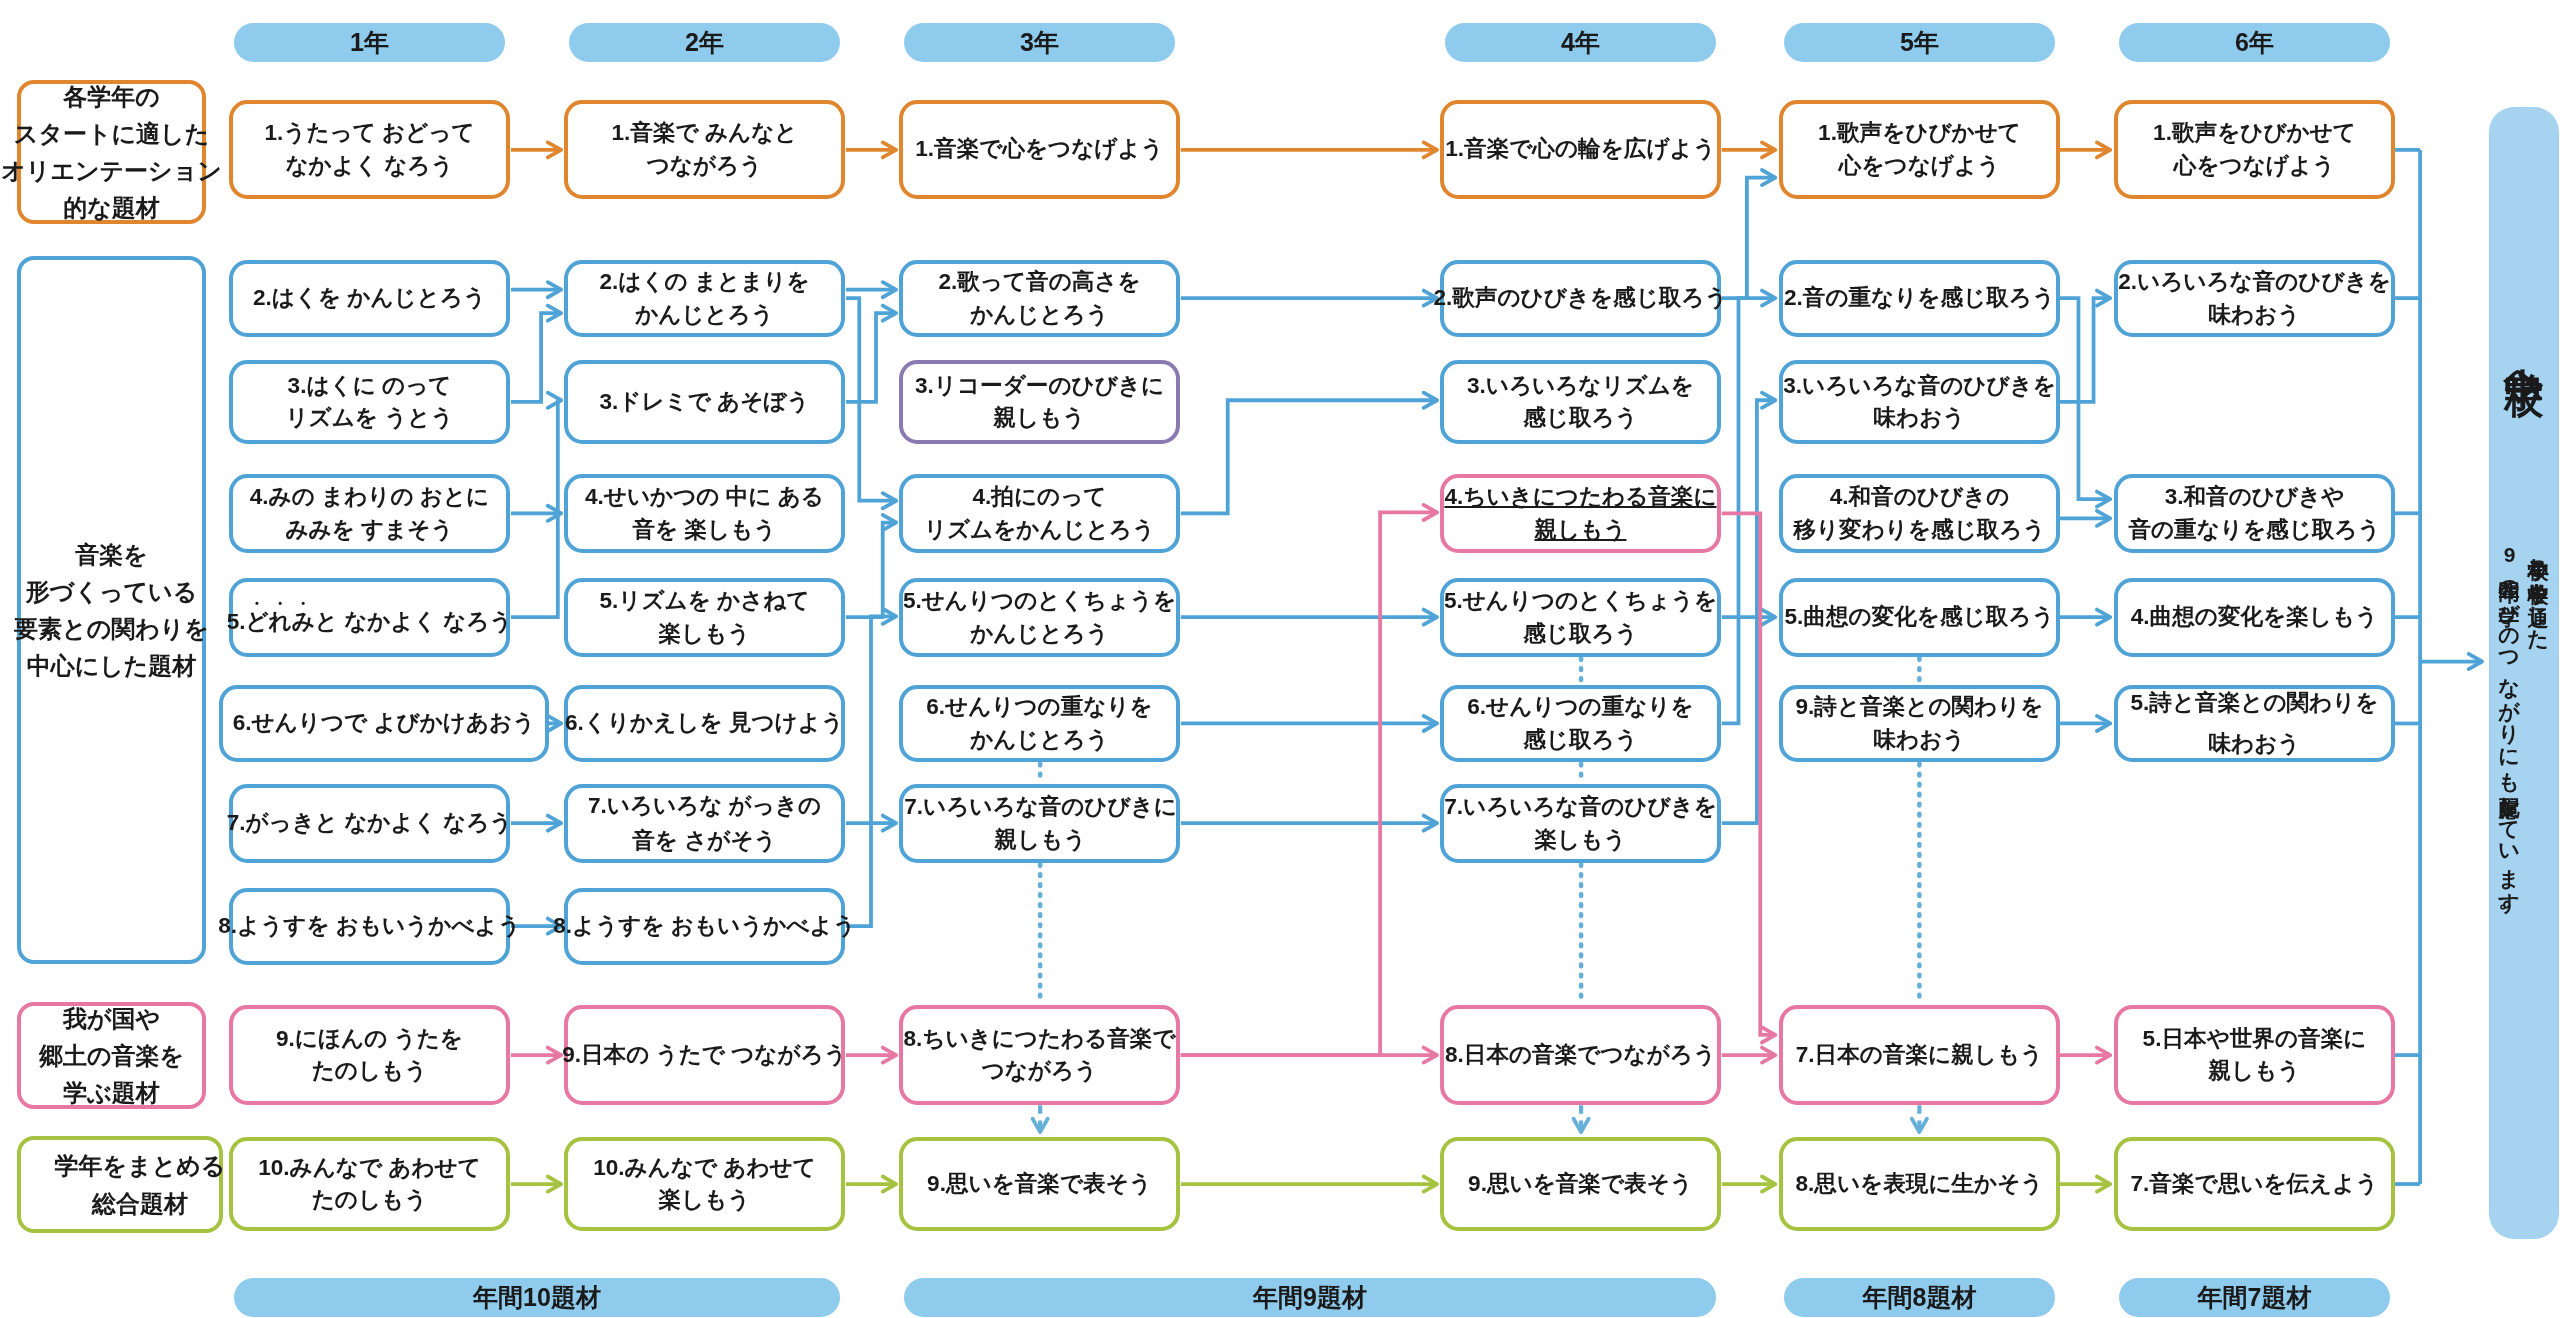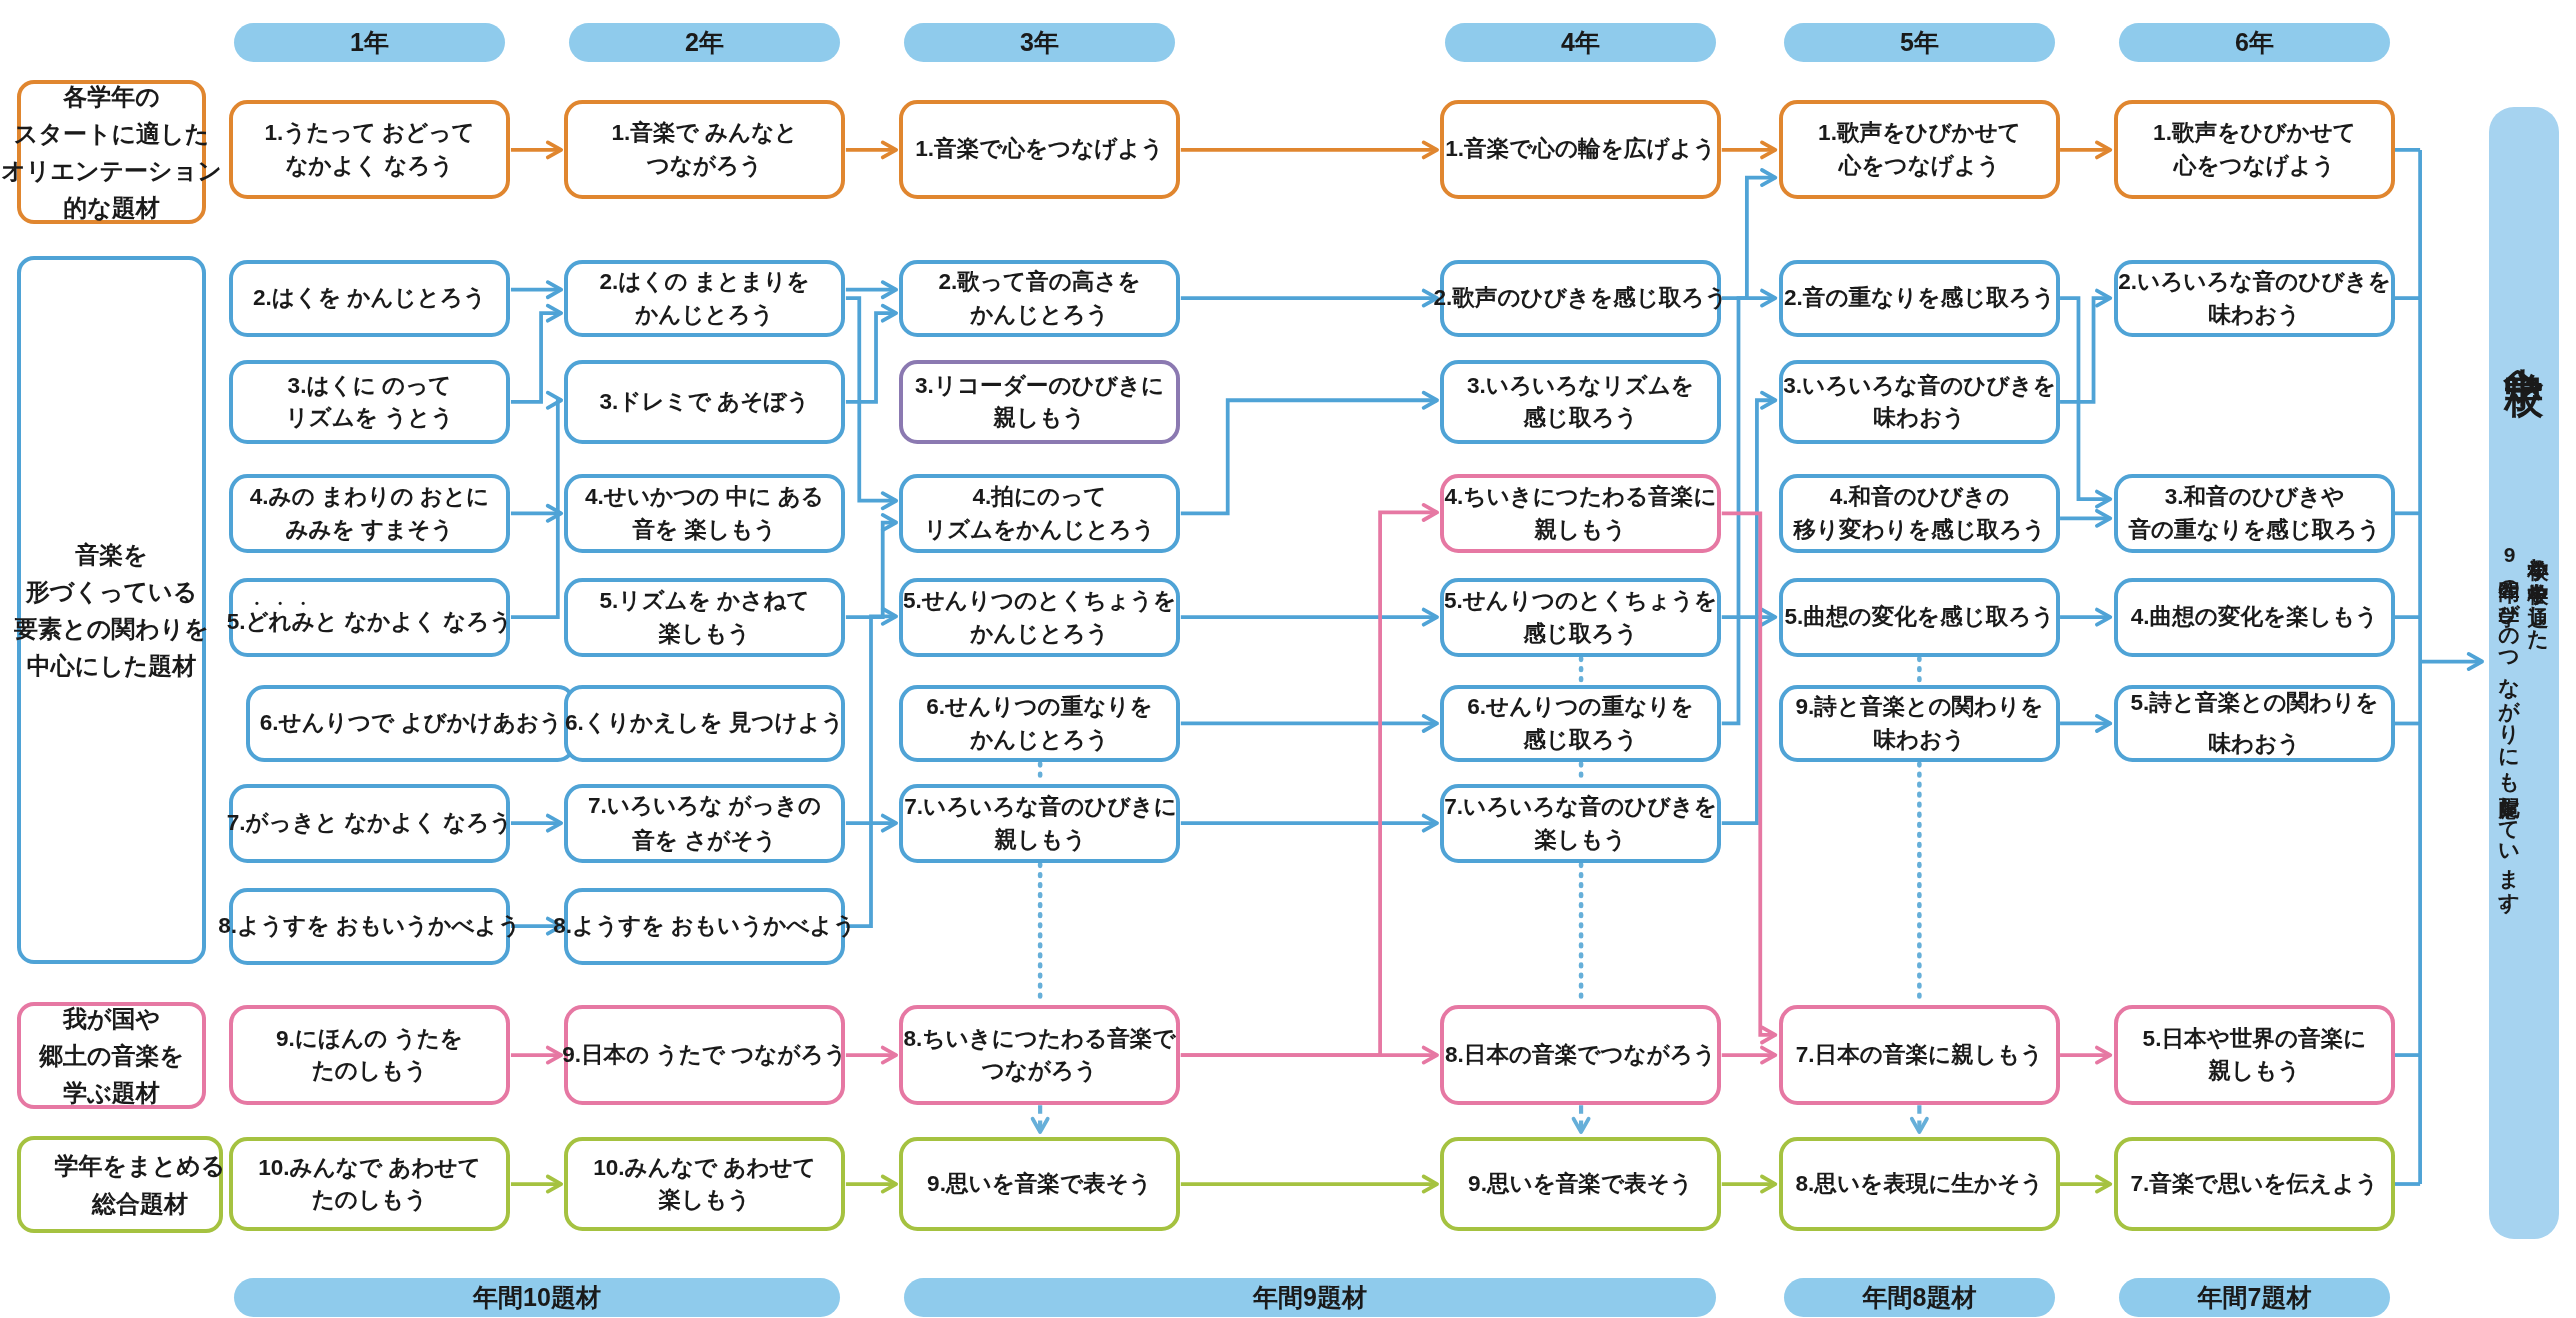--- a/index.html
+++ b/index.html
@@ -173,21 +173,21 @@
       <div class="ln">3.はくに のって</div>
       <div class="ln">リズムを うとう</div>
     </div>
     <div class="tbox bc-blue" style="left: 229px; top: 474px; width: 281px; height: 79px;">
       <div class="ln">4.みの まわりの おとに</div>
       <div class="ln">みみを すまそう</div>
     </div>
     <div class="tbox bc-blue" style="left: 229px; top: 578px; width: 281px; height: 79px;">
       <div class="ln">5.<span class="emph">どれみ</span>と なかよく なろう</div>
     </div>
-    <div class="tbox bc-blue" style="left: 246px; top: 685px; width: 330px; height: 77px;">
+    <div class="tbox bc-blue" style="left: 219px; top: 685px; width: 330px; height: 77px;">
       <div class="ln">6.せんりつで よびかけあおう</div>
     </div>
     <div class="tbox bc-blue" style="left: 229px; top: 784px; width: 281px; height: 79px;">
       <div class="ln">7.がっきと なかよく なろう</div>
     </div>
     <div class="tbox bc-blue" style="left: 229px; top: 888px; width: 281px; height: 77px;">
       <div class="ln">8.ようすを おもいうかべよう</div>
     </div>
     <div class="tbox bc-pink" style="left: 229px; top: 1005px; width: 281px; height: 100px;">
       <div class="ln">9.にほんの うたを</div>
@@ -270,21 +270,21 @@
     <div class="tbox bc-orange" style="left: 1440px; top: 100px; width: 281px; height: 99px;">
       <div class="ln">1.音楽で心の輪を広げよう</div>
     </div>
     <div class="tbox bc-blue" style="left: 1440px; top: 260px; width: 281px; height: 77px;">
       <div class="ln">2.歌声のひびきを感じ取ろう</div>
     </div>
     <div class="tbox bc-blue" style="left: 1440px; top: 360px; width: 281px; height: 84px;">
       <div class="ln">3.いろいろなリズムを</div>
       <div class="ln">感じ取ろう</div>
     </div>
-    <div class="tbox bc-pink" style="left: 1440px; top: 474px; width: 281px; height: 79px;">
+    <div class="tbox bc-pink" style="left: 1440px; top: 474px; width: 281px; height: 79px; text-decoration: underline;">
       <div class="ln">4.ちいきにつたわる音楽に</div>
       <div class="ln">親しもう</div>
     </div>
     <div class="tbox bc-blue" style="left: 1440px; top: 578px; width: 281px; height: 79px;">
       <div class="ln">5.せんりつのとくちょうを</div>
       <div class="ln">感じ取ろう</div>
     </div>
     <div class="tbox bc-blue" style="left: 1440px; top: 685px; width: 281px; height: 77px;">
       <div class="ln">6.せんりつの重なりを</div>
       <div class="ln">感じ取ろう</div>

